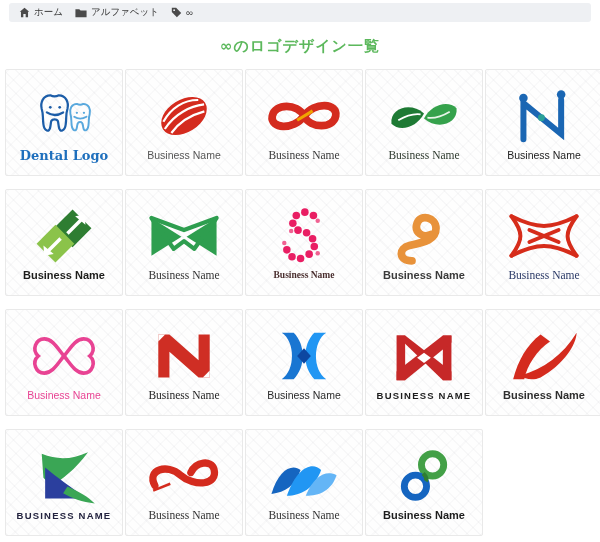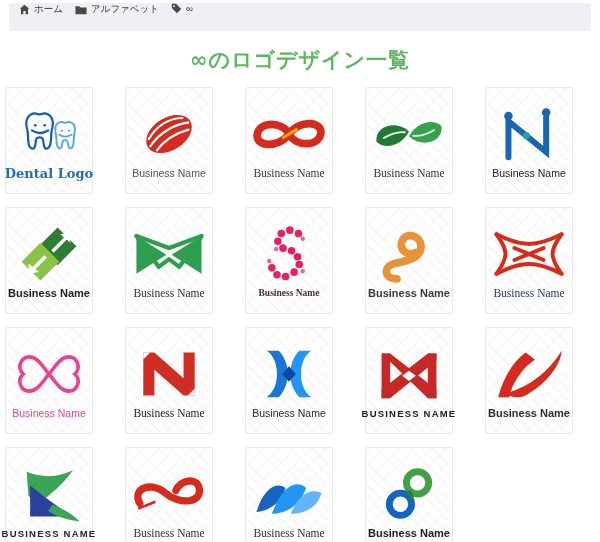--- a/index.html
+++ b/index.html
@@ -1,27 +1,27 @@
 <!DOCTYPE html>
 <html><head>
 <meta charset="utf-8">
 <style>
   html,body{margin:0;padding:0;background:#ffffff;width:600px;height:542px;overflow:hidden;
             font-family:"Liberation Sans",sans-serif;}
   
-  .crumb-bar{margin:3px 9px 0 9px;height:28px;background:#eef0f3;border-radius:3px;
-             display:flex;align-items:flex-start;padding:0 10px;gap:12px;}
+  .crumb-bar{margin:3px 9px 0 9px;height:19px;background:#eef0f3;border-radius:3px;
+             display:flex;align-items:center;padding:0 10px;gap:12px;}
   .crumb{display:flex;align-items:center;gap:4px;font-size:9.5px;color:#3a3a3a;cursor:pointer;}
   .crumb svg{display:block;}
   
-  .page-title{text-align:center;font-size:21px;font-weight:bold;letter-spacing:1px;
+  .page-title{text-align:center;font-size:15px;font-weight:bold;letter-spacing:1px;
               margin:15px 0 13px 0;font-family:"DejaVu Sans",sans-serif;}
   
   .grid{display:grid;grid-template-columns:repeat(5,110px);gap:13px 10px;justify-content:center;}
-  .card{width:88px;height:107px;box-sizing:border-box;border:1px solid #e9e9e9;border-radius:2px;
+  .card{width:118px;height:107px;box-sizing:border-box;border:1px solid #e9e9e9;border-radius:2px;
         background-color:#fefefe;
         background-image:
           repeating-linear-gradient(45deg, rgba(160,160,170,.07) 0 1.5px, transparent 1.5px 8px),
           repeating-linear-gradient(-45deg, rgba(160,160,170,.05) 0 1.5px, transparent 1.5px 11px);
         display:flex;flex-direction:column;align-items:center;justify-content:center;cursor:pointer;}
   .mark{height:64px;display:flex;align-items:center;justify-content:center;}
   .mark svg{width:88px;height:60px;display:block;}
   .label{margin-top:2px;line-height:1;white-space:nowrap;}
   
   .f-serif{font-family:"Liberation Serif",serif;font-size:11.5px;}

